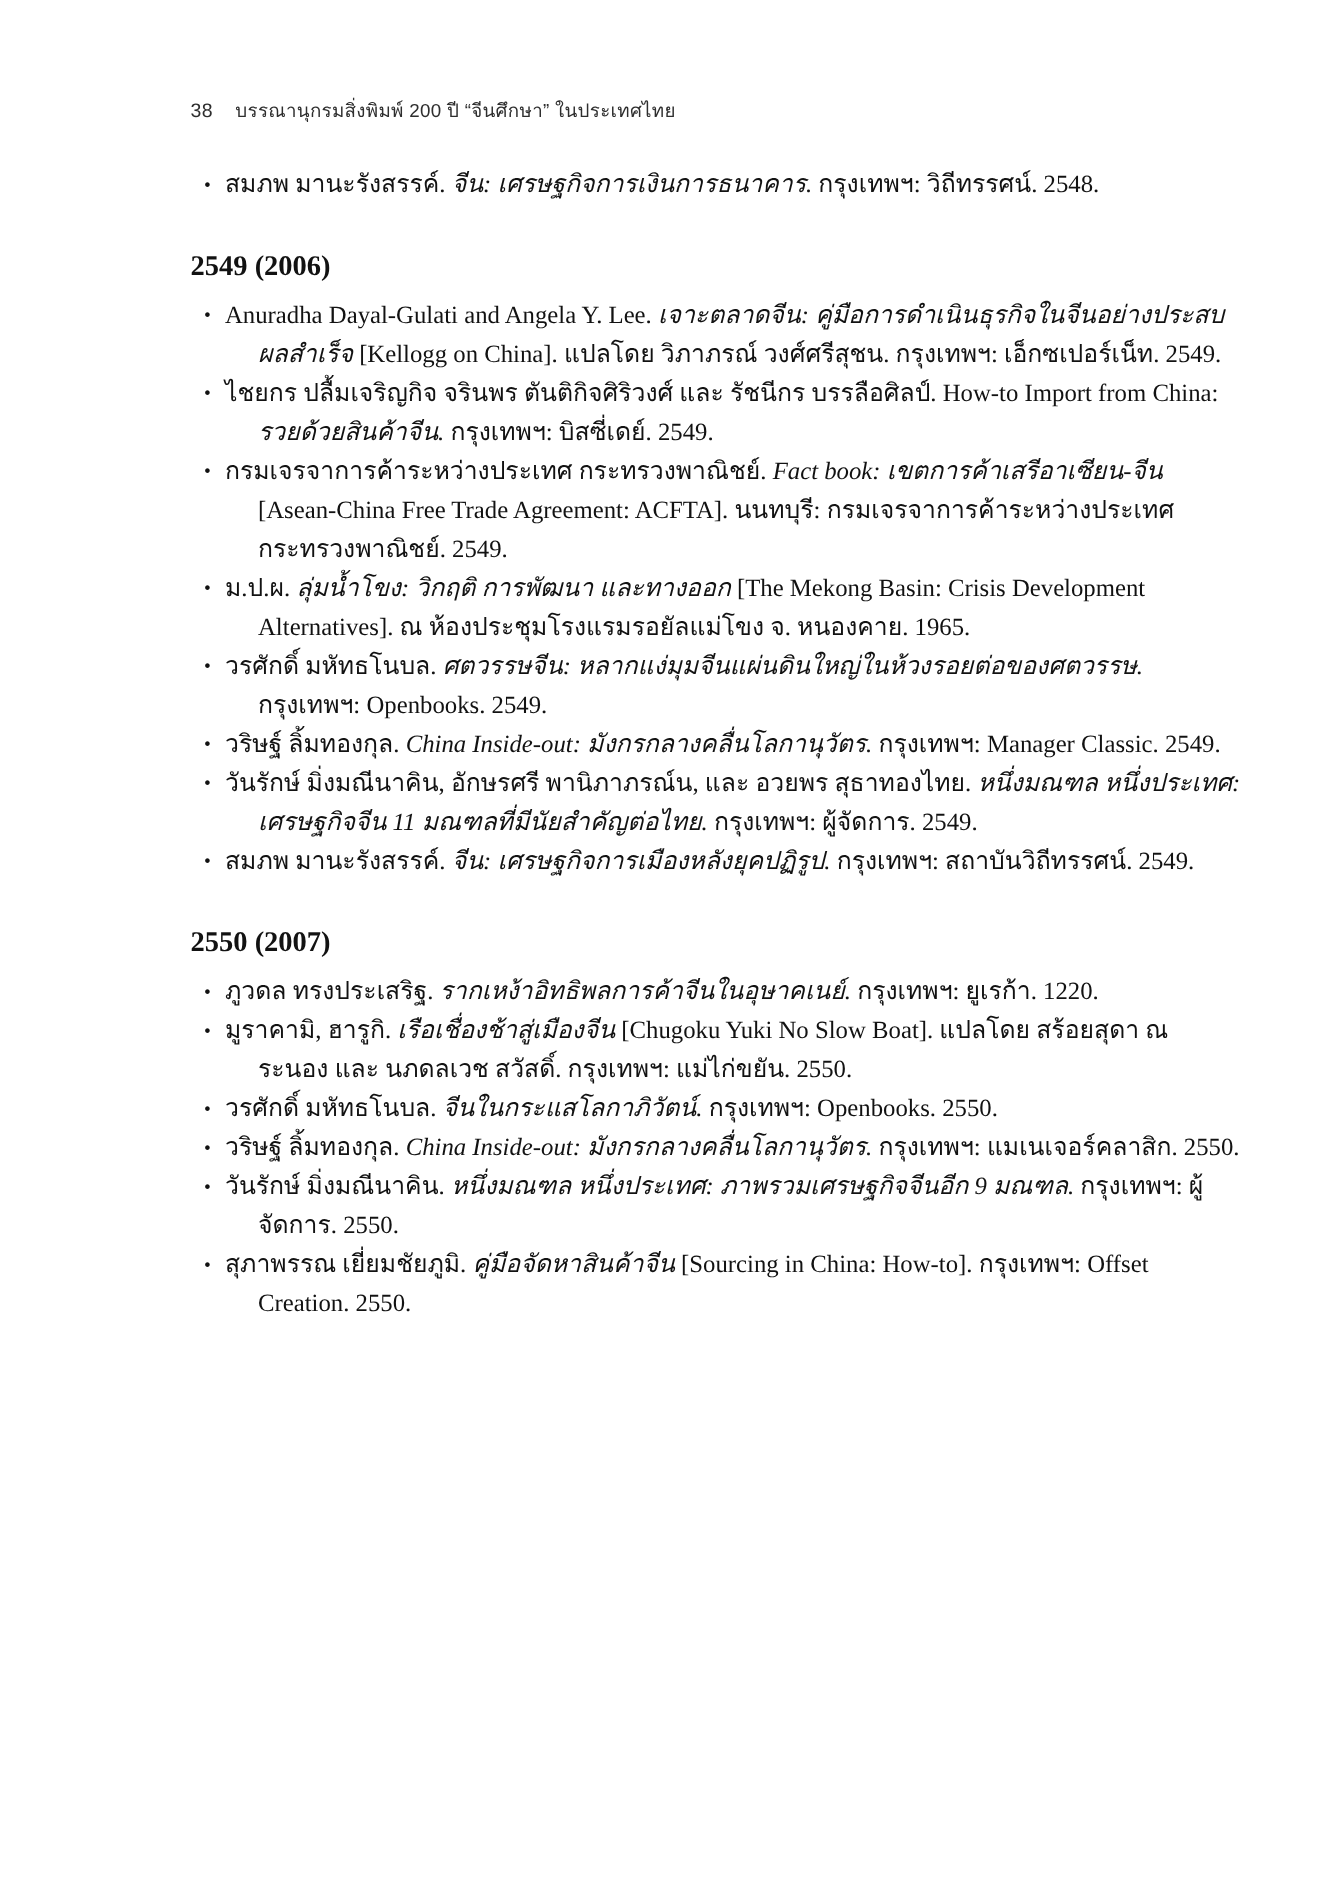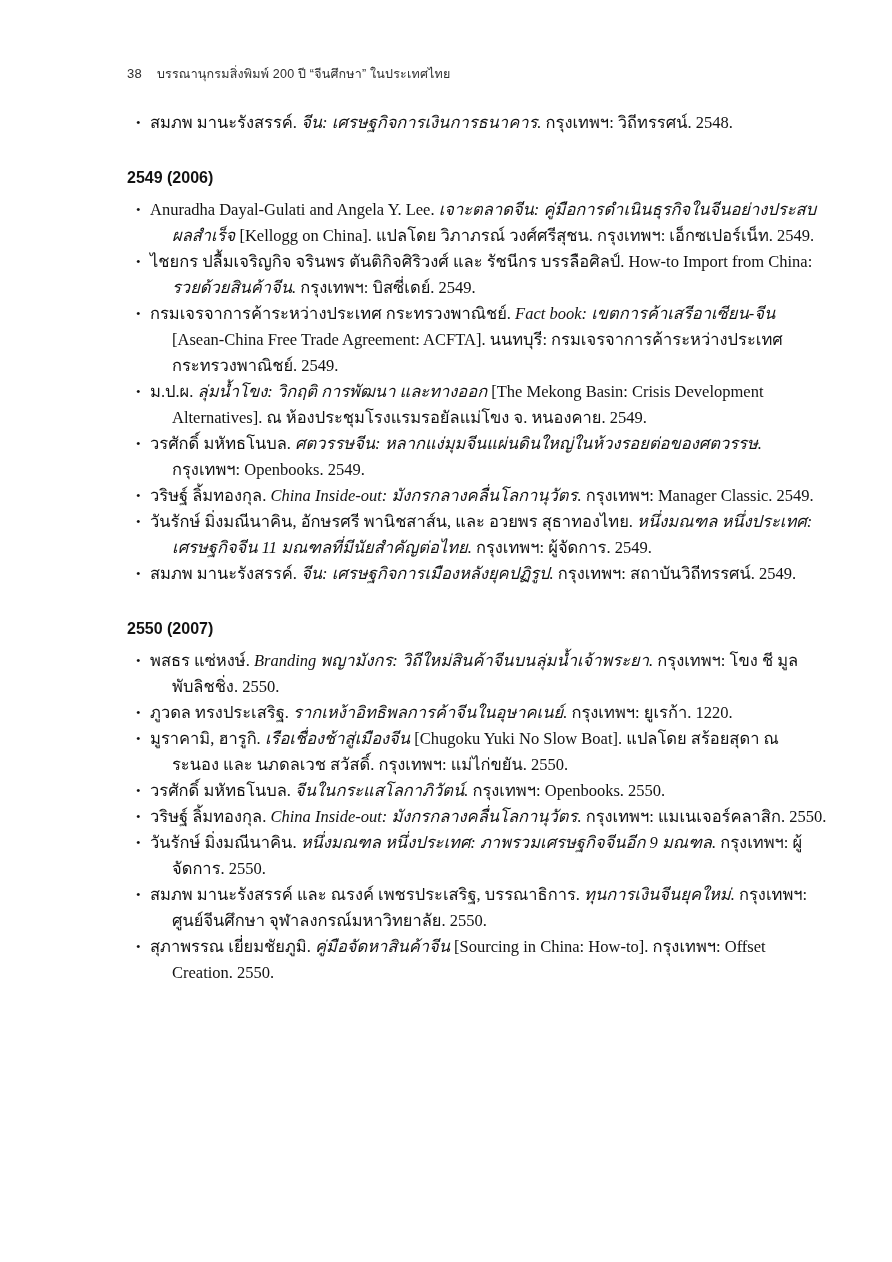--- a/index.html
+++ b/index.html
@@ -50,22 +50,22 @@
     margin: 0;
   }
   ul.bib-list li .bullet {
     display: inline-block;
     width: 14px;
     text-indent: 0;
     font-size: 13px;
     vertical-align: 1px;
   }
   .section-heading {
-    font-family: Liberation Sans, sans-serif;
-    font-size: 16px;
+    font-family: Liberation Serif, serif;
+    font-size: 19px;
     font-weight: bold;
     margin: 30px 0 7px 0;
     line-height: 24px;
   }
   .intro-block {
     margin-top: 25px;
   }
   .run.italic {
     font-style: italic;
     margin-top: 45px;
@@ -86,35 +86,33 @@
           <li><span class="bullet">•</span><span class="run">สมภพ มานะรังสรรค์. </span><span class="run italic">จีน: เศรษฐกิจการเงินการธนาคาร.</span><span class="run"> กรุงเทพฯ: วิถีทรรศน์. 2548.</span></li>
         </ul>
     </div>
     <div>
         <section>
           <h2 class="section-heading">2549 (2006)</h2>
           <ul class="bib-list">
             <li><span class="bullet">•</span><span class="run">Anuradha Dayal-Gulati and Angela Y. Lee. </span><span class="run italic">เจาะตลาดจีน: คู่มือการดำเนินธุรกิจในจีนอย่างประสบผลสำเร็จ</span><span class="run"> [Kellogg on China]. แปลโดย วิภาภรณ์ วงศ์ศรีสุชน. กรุงเทพฯ: เอ็กซเปอร์เน็ท. 2549.</span></li>
             <li><span class="bullet">•</span><span class="run">ไชยกร ปลื้มเจริญกิจ จรินพร ตันติกิจศิริวงศ์ และ รัชนีกร บรรลือศิลป์. How-to Import from China: </span><span class="run italic">รวยด้วยสินค้าจีน.</span><span class="run"> กรุงเทพฯ: บิสซี่เดย์. 2549.</span></li>
             <li><span class="bullet">•</span><span class="run">กรมเจรจาการค้าระหว่างประเทศ กระทรวงพาณิชย์. </span><span class="run italic">Fact book: เขตการค้าเสรีอาเซียน-จีน</span><span class="run"> [Asean-China Free Trade Agreement: ACFTA]. นนทบุรี: กรมเจรจาการค้าระหว่างประเทศ กระทรวงพาณิชย์. 2549.</span></li>
-            <li><span class="bullet">•</span><span class="run">ม.ป.ผ. </span><span class="run italic">ลุ่มน้ำโขง: วิกฤติ การพัฒนา และทางออก</span><span class="run"> [The Mekong Basin: Crisis Development Alternatives]. ณ ห้องประชุมโรงแรมรอยัลแม่โขง จ. หนองคาย. 2549.</span></li>
+            <li><span class="bullet">•</span><span class="run">ม.ป.ผ. </span><span class="run italic">ลุ่มน้ำโขง: วิกฤติ การพัฒนา และทางออก</span><span class="run"> [The Mekong Basin: Crisis Development Alternatives]. ณ ห้องประชุมโรงแรมรอยัลแม่โขง จ. หนองคาย. 1965.</span></li>
             <li><span class="bullet">•</span><span class="run">วรศักดิ์ มหัทธโนบล. </span><span class="run italic">ศตวรรษจีน: หลากแง่มุมจีนแผ่นดินใหญ่ในห้วงรอยต่อของศตวรรษ.</span><span class="run"> กรุงเทพฯ: Openbooks. 2549.</span></li>
             <li><span class="bullet">•</span><span class="run">วริษฐ์ ลิ้มทองกุล. </span><span class="run italic">China Inside-out: มังกรกลางคลื่นโลกานุวัตร.</span><span class="run"> กรุงเทพฯ: Manager Classic. 2549.</span></li>
-            <li><span class="bullet">•</span><span class="run">วันรักษ์ มิ่งมณีนาคิน, อักษรศรี พานิชสาส์น, และ อวยพร สุธาทองไทย. </span><span class="run italic">หนึ่งมณฑล หนึ่งประเทศ: เศรษฐกิจจีน 11 มณฑลที่มีนัยสำคัญต่อไทย.</span><span class="run"> กรุงเทพฯ: ผู้จัดการ. 2549.</span></li>
+            <li><span class="bullet">•</span><span class="run">วันรักษ์ มิ่งมณีนาคิน, อักษรศรี พานิภาภรณ์น, และ อวยพร สุธาทองไทย. </span><span class="run italic">หนึ่งมณฑล หนึ่งประเทศ: เศรษฐกิจจีน 11 มณฑลที่มีนัยสำคัญต่อไทย.</span><span class="run"> กรุงเทพฯ: ผู้จัดการ. 2549.</span></li>
             <li><span class="bullet">•</span><span class="run">สมภพ มานะรังสรรค์. </span><span class="run italic">จีน: เศรษฐกิจการเมืองหลังยุคปฏิรูป.</span><span class="run"> กรุงเทพฯ: สถาบันวิถีทรรศน์. 2549.</span></li>
           </ul>
         </section>
         <section>
           <h2 class="section-heading">2550 (2007)</h2>
           <ul class="bib-list">
-            <li><span class="bullet">•</span><span class="run">พสธร แซ่หงษ์. </span><span class="run italic">Branding พญามังกร: วิถีใหม่สินค้าจีนบนลุ่มน้ำเจ้าพระยา.</span><span class="run"> กรุงเทพฯ: โขง ชี มูล พับลิชชิ่ง. 2550.</span></li>
             <li><span class="bullet">•</span><span class="run">ภูวดล ทรงประเสริฐ. </span><span class="run italic">รากเหง้าอิทธิพลการค้าจีนในอุษาคเนย์.</span><span class="run"> กรุงเทพฯ: ยูเรก้า. 1220.</span></li>
             <li><span class="bullet">•</span><span class="run">มูราคามิ, ฮารูกิ. </span><span class="run italic">เรือเชื่องช้าสู่เมืองจีน</span><span class="run"> [Chugoku Yuki No Slow Boat]. แปลโดย สร้อยสุดา ณ ระนอง และ นภดลเวช สวัสดิ์. กรุงเทพฯ: แม่ไก่ขยัน. 2550.</span></li>
             <li><span class="bullet">•</span><span class="run">วรศักดิ์ มหัทธโนบล. </span><span class="run italic">จีนในกระแสโลกาภิวัตน์.</span><span class="run"> กรุงเทพฯ: Openbooks. 2550.</span></li>
             <li><span class="bullet">•</span><span class="run">วริษฐ์ ลิ้มทองกุล. </span><span class="run italic">China Inside-out: มังกรกลางคลื่นโลกานุวัตร.</span><span class="run"> กรุงเทพฯ: แมเนเจอร์คลาสิก. 2550.</span></li>
             <li><span class="bullet">•</span><span class="run">วันรักษ์ มิ่งมณีนาคิน. </span><span class="run italic">หนึ่งมณฑล หนึ่งประเทศ: ภาพรวมเศรษฐกิจจีนอีก 9 มณฑล.</span><span class="run"> กรุงเทพฯ: ผู้จัดการ. 2550.</span></li>
-            <li><span class="bullet">•</span><span class="run">สมภพ มานะรังสรรค์ และ ณรงค์ เพชรประเสริฐ, บรรณาธิการ. </span><span class="run italic">ทุนการเงินจีนยุคใหม่.</span><span class="run"> กรุงเทพฯ: ศูนย์จีนศึกษา จุฬาลงกรณ์มหาวิทยาลัย. 2550.</span></li>
             <li><span class="bullet">•</span><span class="run">สุภาพรรณ เยี่ยมชัยภูมิ. </span><span class="run italic">คู่มือจัดหาสินค้าจีน</span><span class="run"> [Sourcing in China: How-to]. กรุงเทพฯ: Offset Creation. 2550.</span></li>
           </ul>
         </section>
       </div>
   </div>
 </div>
 
 </body></html>

